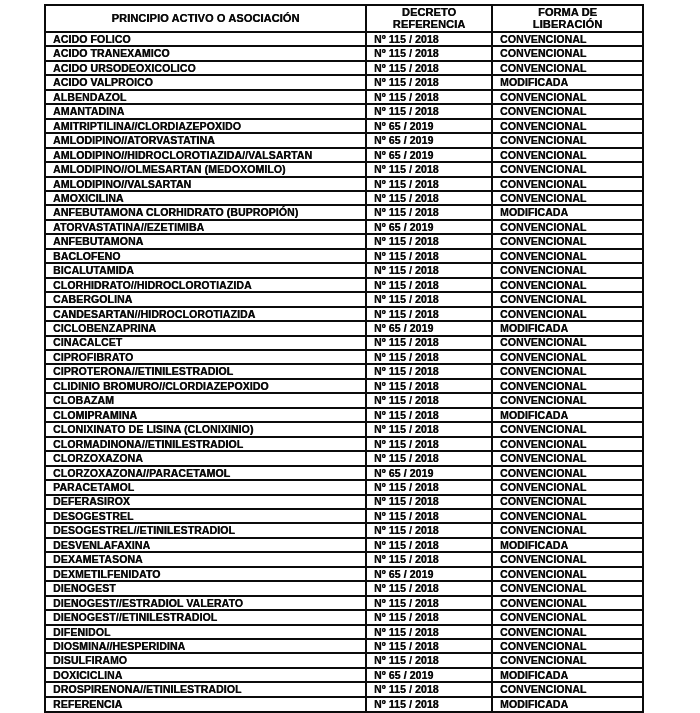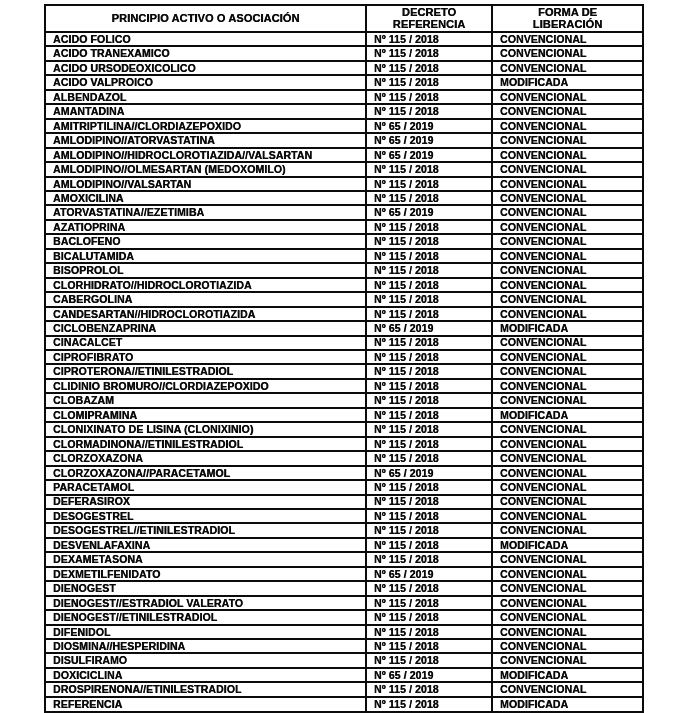--- a/index.html
+++ b/index.html
@@ -135,41 +135,41 @@
           <td>AMLODIPINO//VALSARTAN</td>
           <td>Nº 115 / 2018</td>
           <td>CONVENCIONAL</td>
         </tr>
         <tr>
           <td>AMOXICILINA</td>
           <td>Nº 115 / 2018</td>
           <td>CONVENCIONAL</td>
         </tr>
         <tr>
+          <td>ANFEBUTAMONA CLORHIDRATO (BUPROPIÓN)</td>
+          <td>Nº 115 / 2018</td>
+          <td>MODIFICADA</td>
+        </tr>
+        <tr>
           <td>ATORVASTATINA//EZETIMIBA</td>
           <td>Nº 65 / 2019</td>
           <td>CONVENCIONAL</td>
         </tr>
         <tr>
-          <td>AZATIOPRINA</td>
+          <td>ANFEBUTAMONA</td>
           <td>Nº 115 / 2018</td>
           <td>CONVENCIONAL</td>
         </tr>
         <tr>
           <td>BACLOFENO</td>
           <td>Nº 115 / 2018</td>
           <td>CONVENCIONAL</td>
         </tr>
         <tr>
           <td>BICALUTAMIDA</td>
-          <td>Nº 115 / 2018</td>
-          <td>CONVENCIONAL</td>
-        </tr>
-        <tr>
-          <td>BISOPROLOL</td>
           <td>Nº 115 / 2018</td>
           <td>CONVENCIONAL</td>
         </tr>
         <tr>
           <td>CLORHIDRATO//HIDROCLOROTIAZIDA</td>
           <td>Nº 115 / 2018</td>
           <td>CONVENCIONAL</td>
         </tr>
         <tr>
           <td>CABERGOLINA</td>

